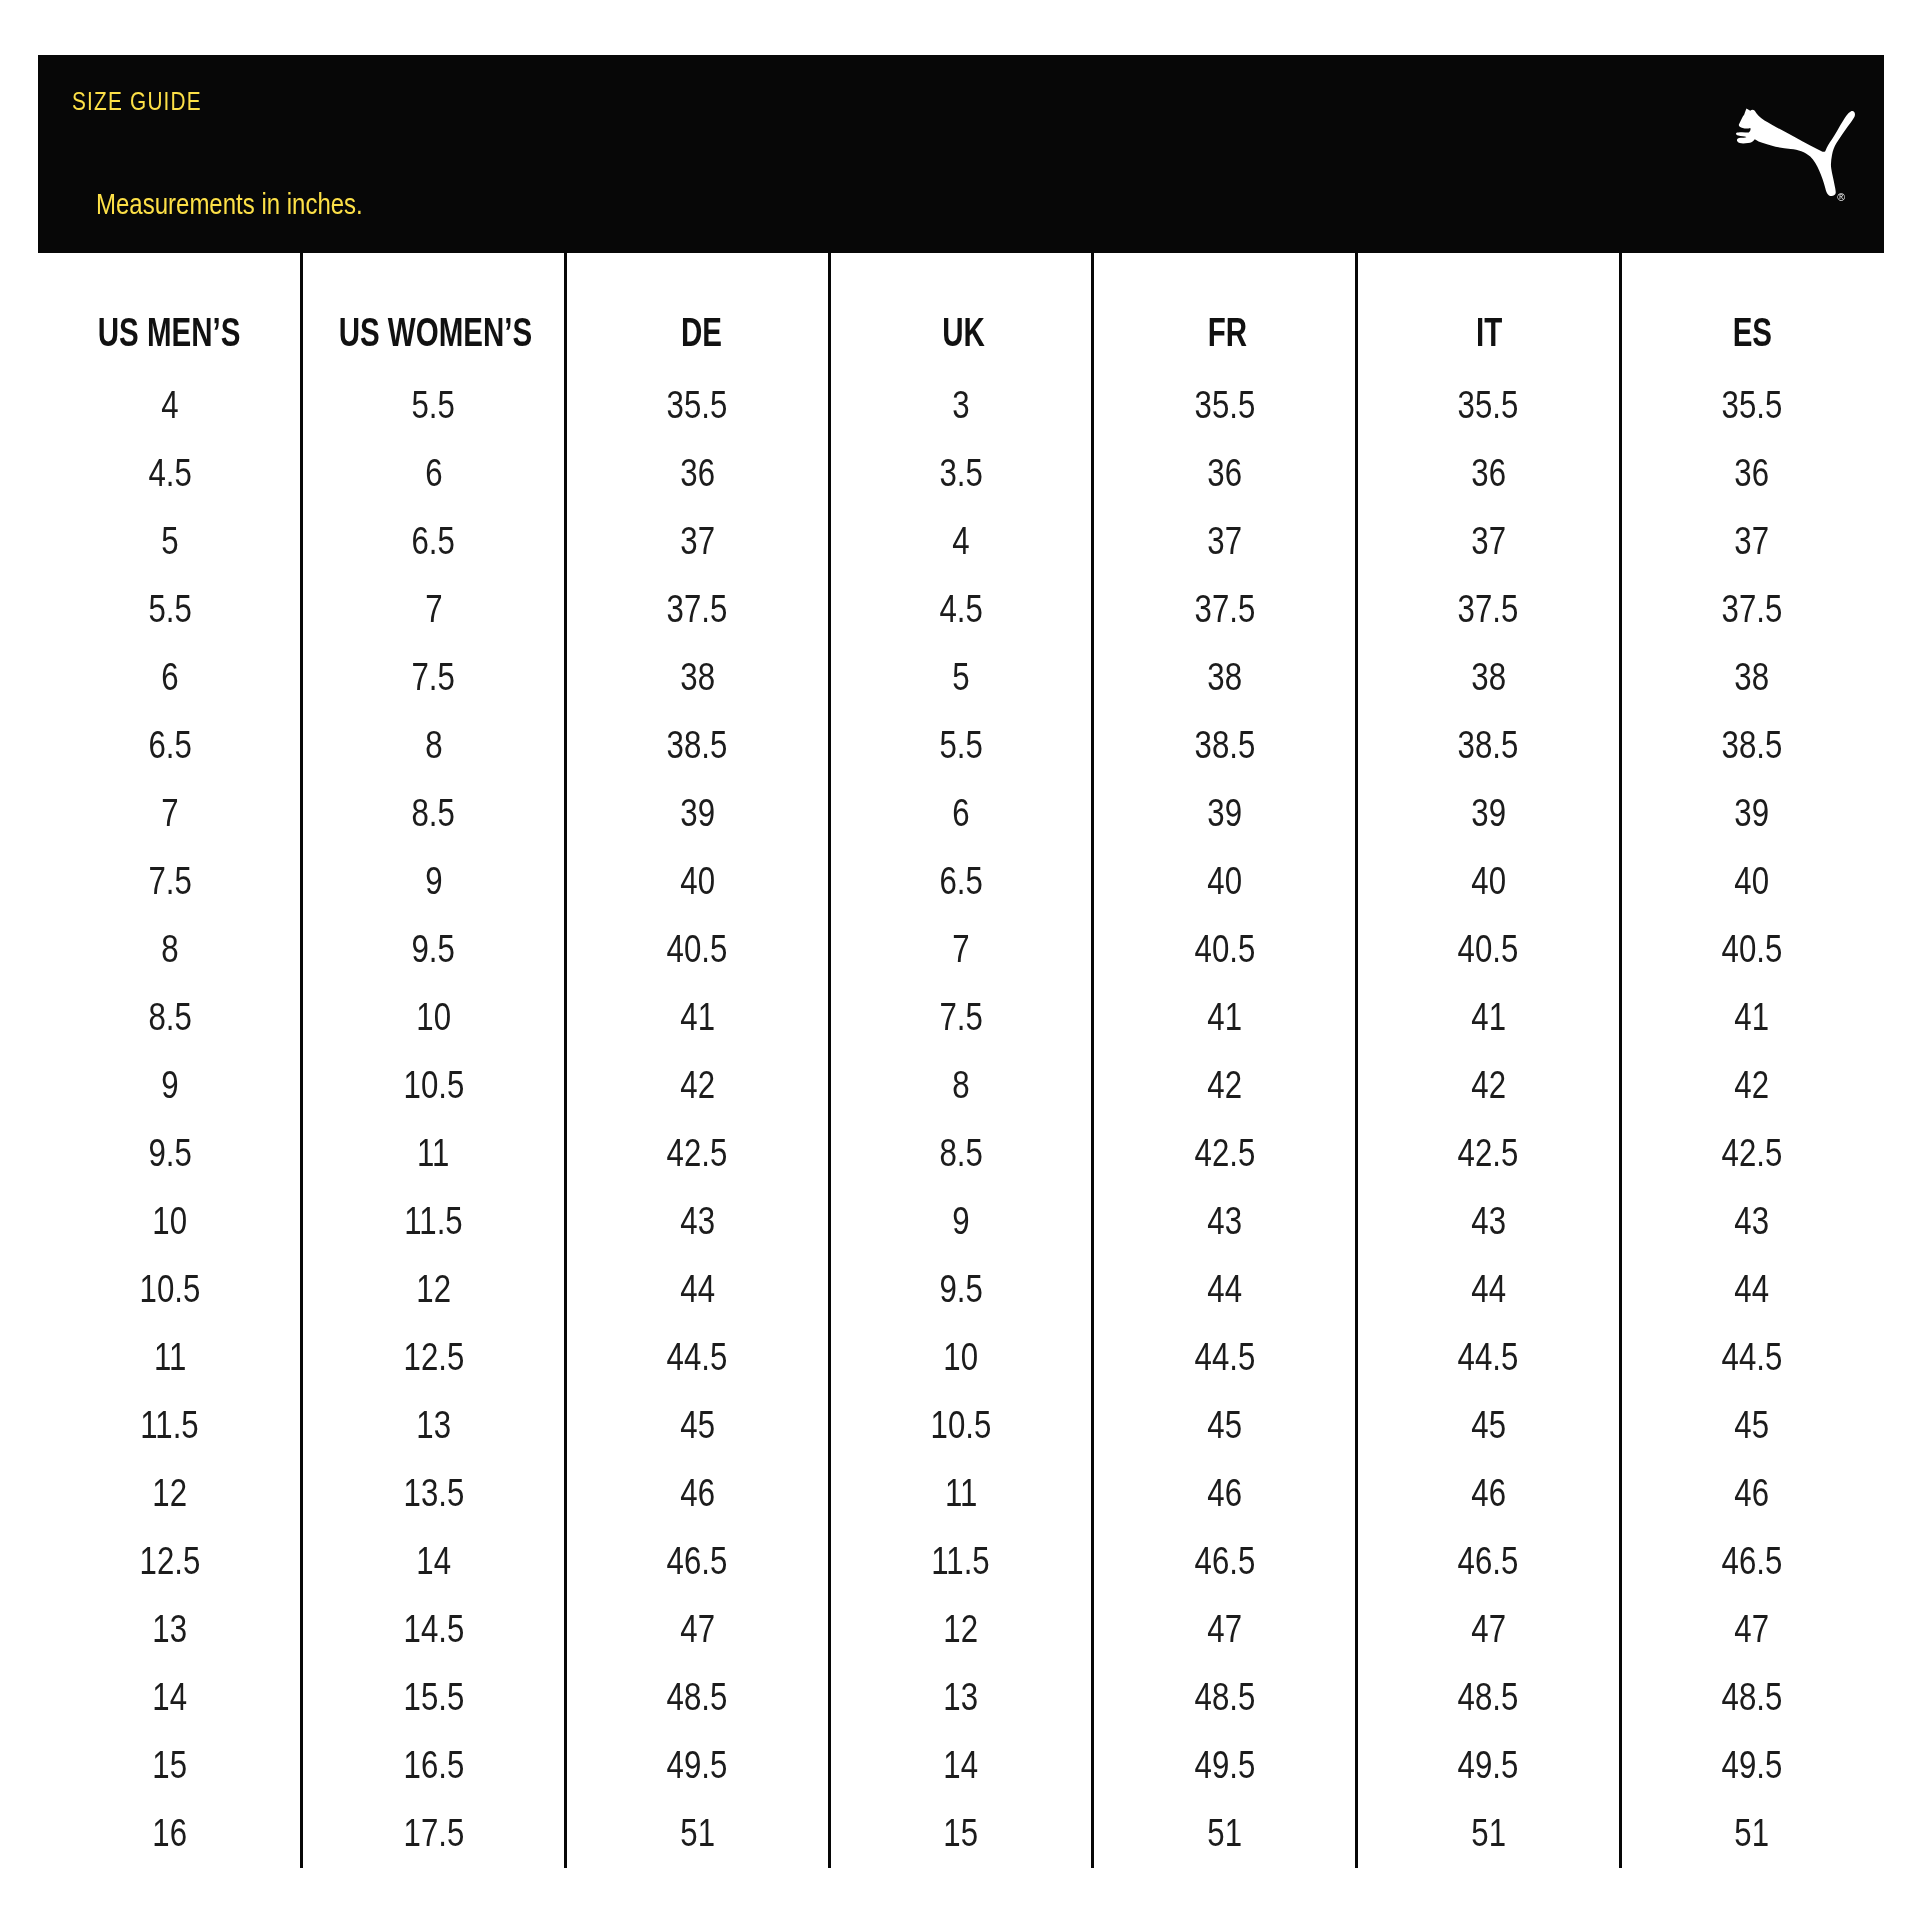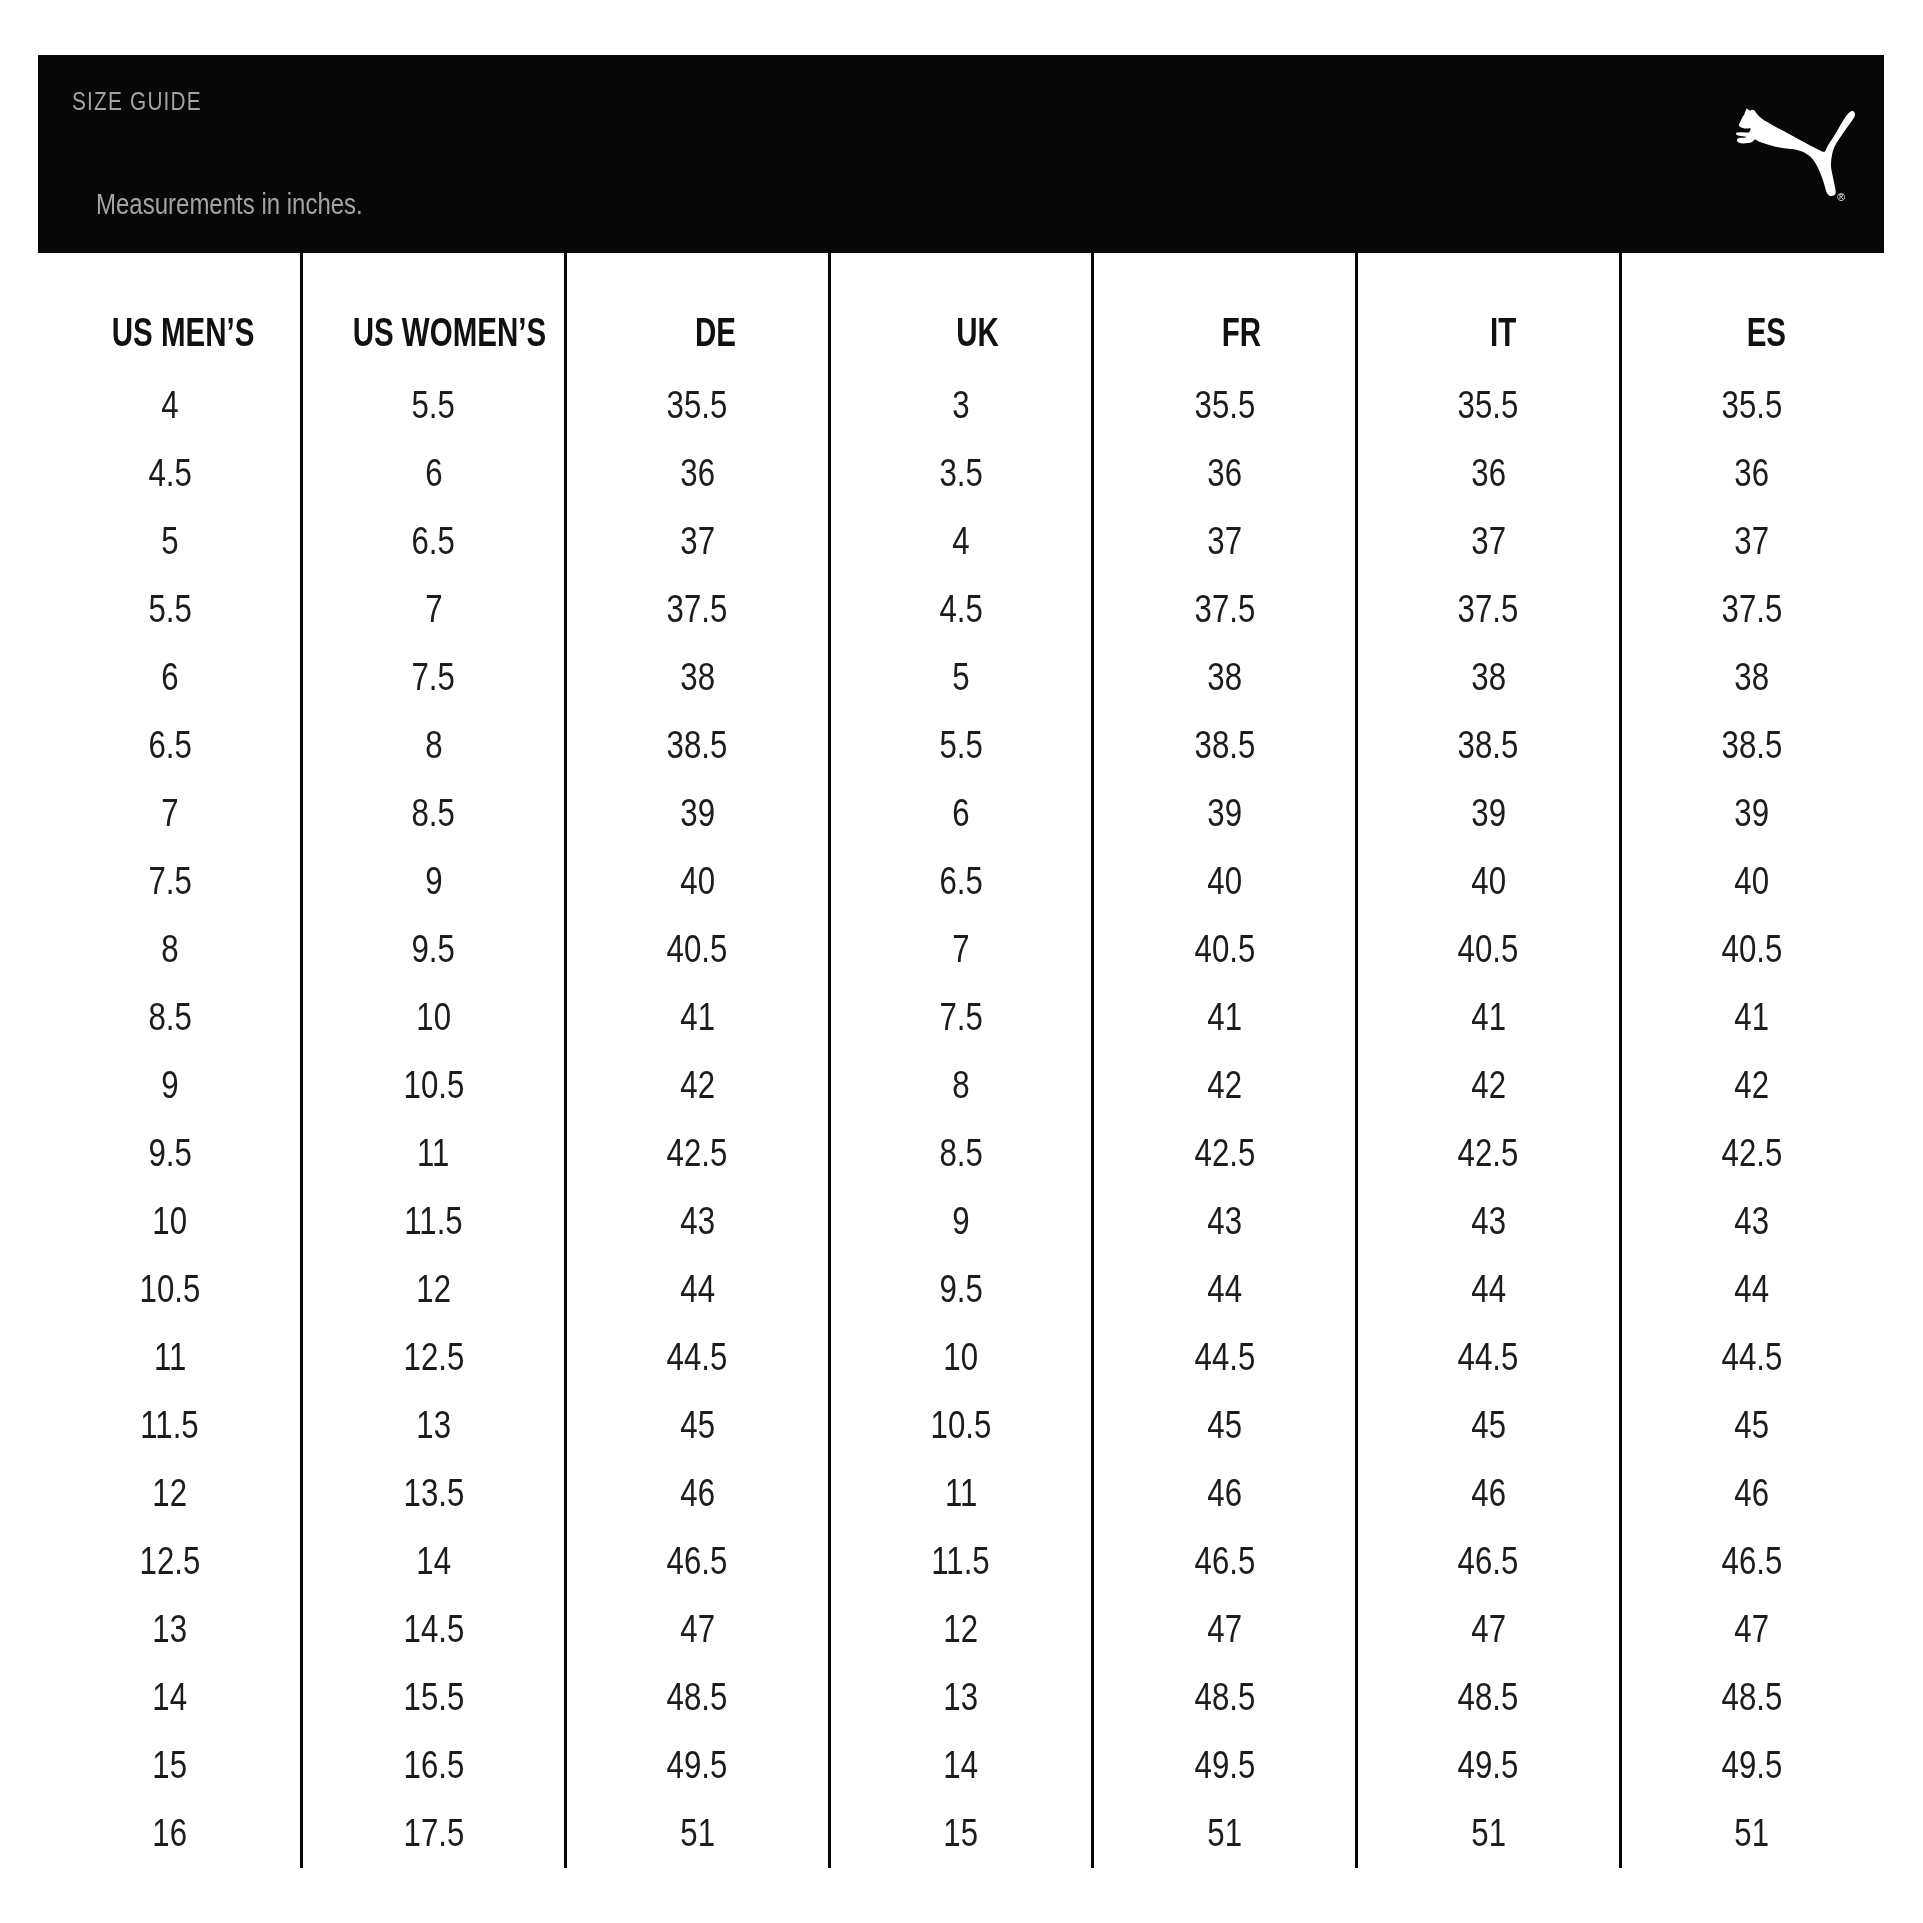--- a/index.html
+++ b/index.html
@@ -1,33 +1,33 @@
 <!DOCTYPE html>
 <html style="font-size:12px"><head>
 <meta charset="utf-8">
 <style>
   html,body{margin:0;padding:0;background:#ffffff;}
   .page{position:relative;width:1924px;height:1924px;background:#ffffff;overflow:hidden;
         font-family:"Liberation Sans",sans-serif;color:#1c1c1c;}
 
   
-  .topbar{position:absolute;left:38px;top:55px;width:1846px;height:198px;background:#070707;color:#a3a3a3;}
+  .topbar{position:absolute;left:38px;top:55px;width:1846px;height:198px;background:#070707;color:#fde047;}
   .eyebrow{position:absolute;left:34px;top:32px;font-size:26px;letter-spacing:1.5px;line-height:1.1;}
   .title{position:absolute;left:34px;top:63px;font-size:65px;font-weight:bold;letter-spacing:0.8px;line-height:1.1;}
   .subtitle{position:absolute;left:34px;top:132px;font-size:30px;line-height:1.1;margin-left:24px;}
   .eyebrow span,.title span,.subtitle span{display:inline-block;transform-origin:0 50%;white-space:nowrap;}
   .eyebrow span{transform:scaleX(.80);}
   .title span{transform:scaleX(.66);}
   .subtitle span{transform:scaleX(.80);}
   .logo{position:absolute;left:1683px;top:43px;width:180px;height:120px;}
 
   
   .size-table{position:absolute;left:38px;top:253px;width:1846px;height:1615px;}
   .divider{position:absolute;top:0;height:100%;width:3px;background:#070707;}
-  .header-row{position:absolute;top:0;left:14px;width:100%;height:159px;
+  .header-row{position:absolute;top:0;left:0;width:100%;height:159px;
               display:grid;grid-template-columns:repeat(7,1fr);align-items:center;}
   .hcell{text-align:center;font-size:41px;font-weight:bold;color:#111111;line-height:1;}
   .hcell span{display:inline-block;transform:scaleX(.72);white-space:nowrap;}
   .tbody{position:absolute;top:117px;left:0;width:100%;}
   .trow{display:grid;grid-template-columns:repeat(7,1fr);height:68px;align-items:center;}
   .cell{text-align:center;font-size:39px;color:#1c1c1c;line-height:1;}
   .cell span{display:inline-block;transform:scaleX(.80);white-space:nowrap;}
 </style>
 </head>
 <body>

